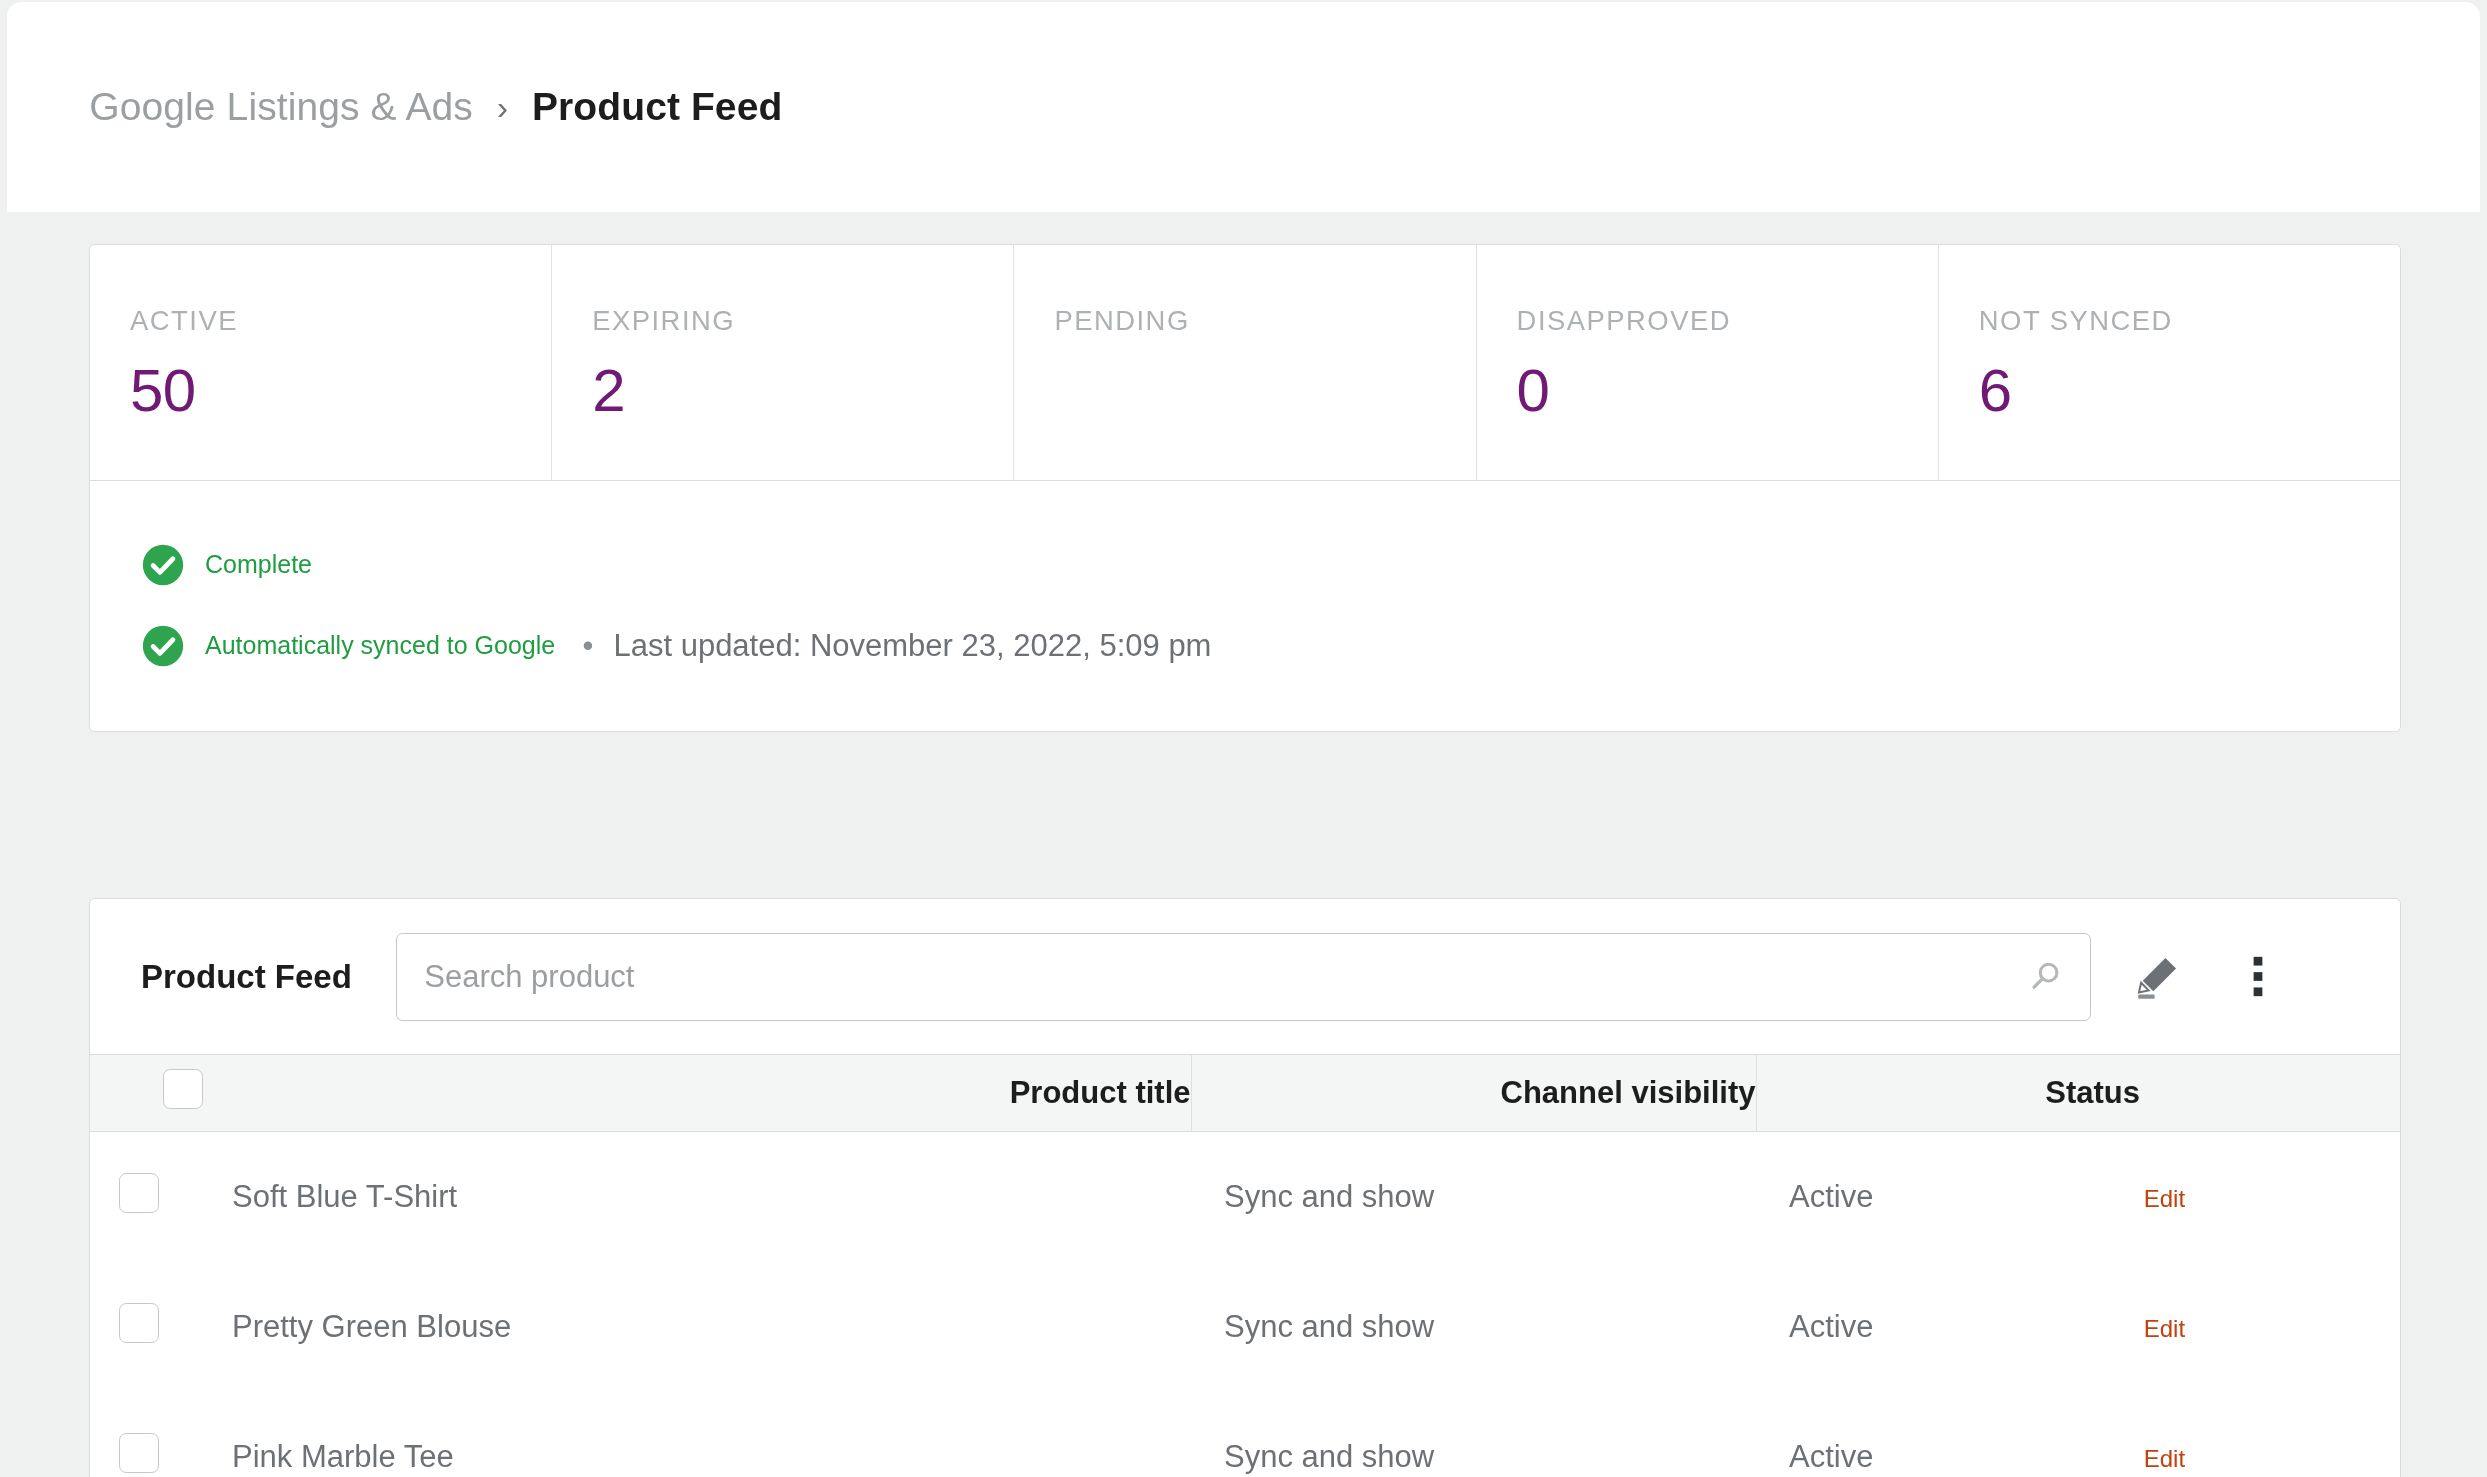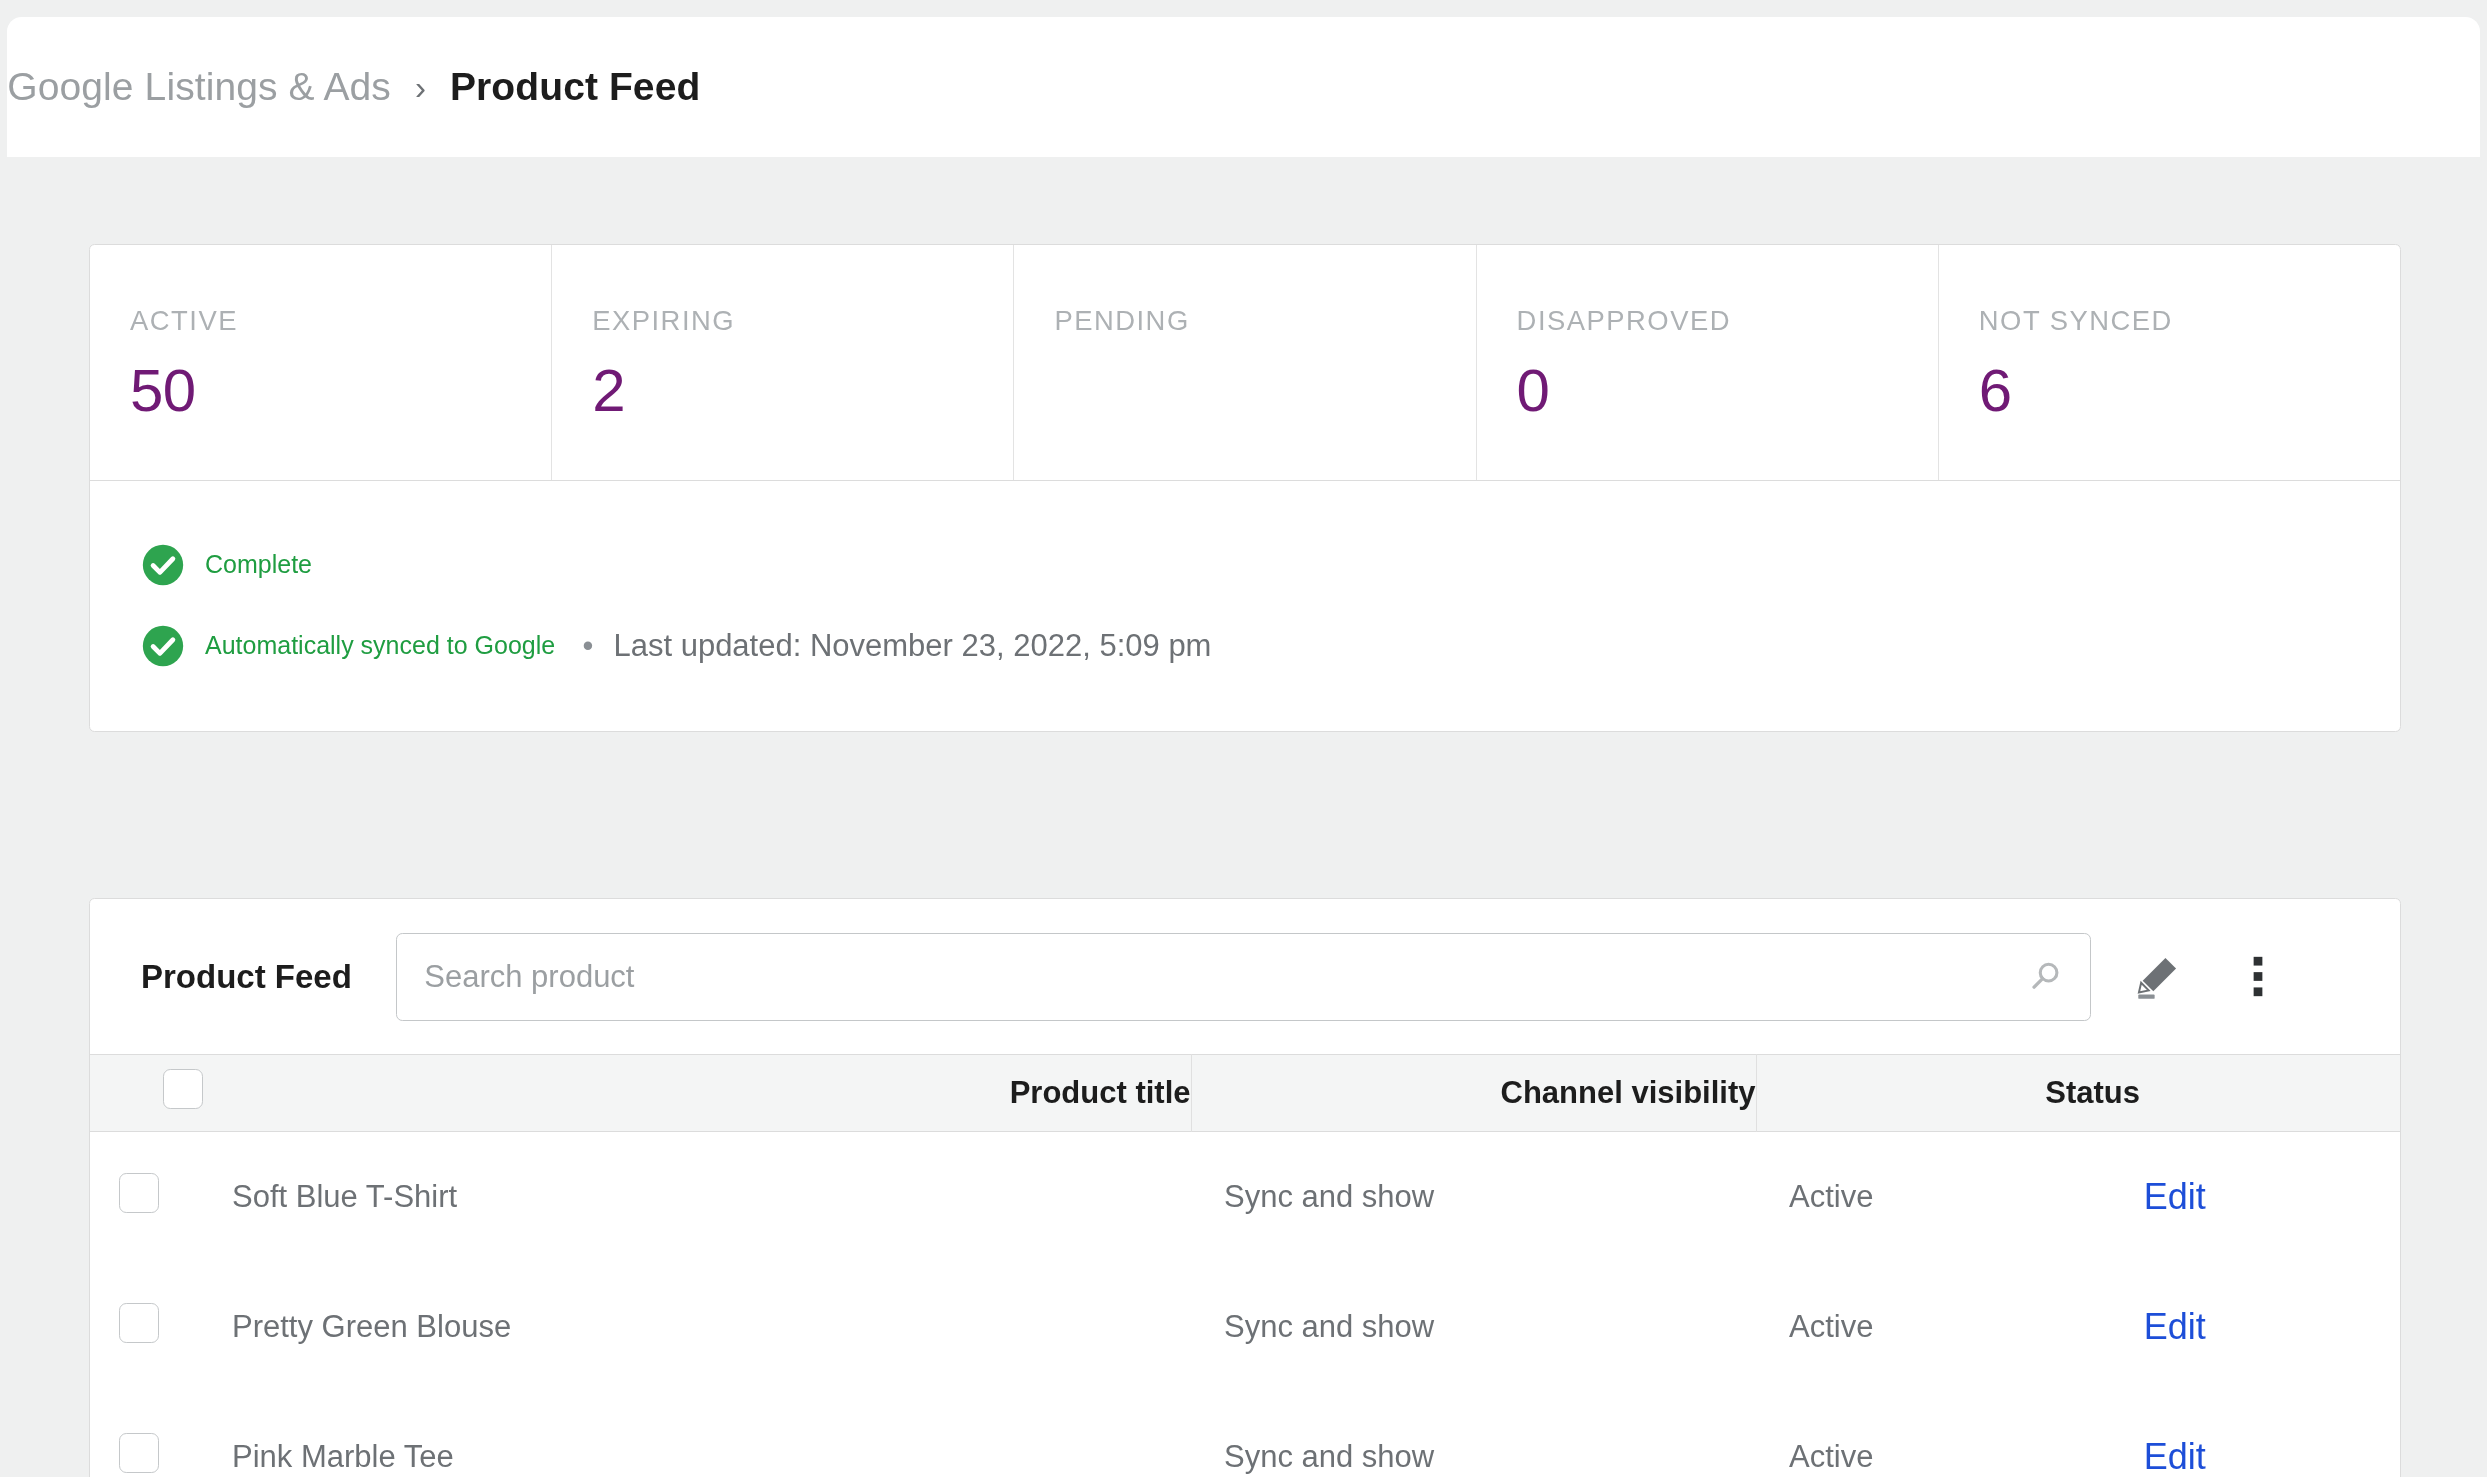--- a/index.html
+++ b/index.html
@@ -12,29 +12,30 @@
     background: #eff0f0;
     font-family: "Liberation Sans", sans-serif;
     -webkit-font-smoothing: antialiased;
     overflow: hidden;
   }
 
   
   .topbar {
     position: absolute;
     left: 7.3px;
-    top: 17px;
+    top: 2px;
     width: 2473px;
-    height: 140px;
+    height: 210px;
     background: #ffffff;
     border-top-left-radius: 14.6px;
     border-top-right-radius: 14.6px;
     box-sizing: border-box;
     display: flex;
     align-items: center;
+    padding-left: 82px;
   }
   .breadcrumb {
     display: flex;
     align-items: center;
     gap: 0;
   }
   .bc-parent {
     font-size: 39px;
     color: #9b9fa2;
     letter-spacing: 0.1px;
@@ -259,23 +260,23 @@
     width: 40px;
     height: 40px;
     border: 1.8px solid #c5c8ca;
     border-radius: 7.3px;
     background: #ffffff;
     box-sizing: border-box;
     display: inline-block;
     cursor: pointer;
   }
   .edit-link {
-    color: #1d4ed8;
+    color: #c2410c;
     text-decoration: none;
-    font-size: 36px;
+    font-size: 24px;
     cursor: pointer;
   }
 </style>
 </head>
 <body>
 
 <div class="topbar">
   <nav class="breadcrumb">
     <span class="bc-parent">Google Listings &amp; Ads</span>
     <span class="bc-sep">›</span>

